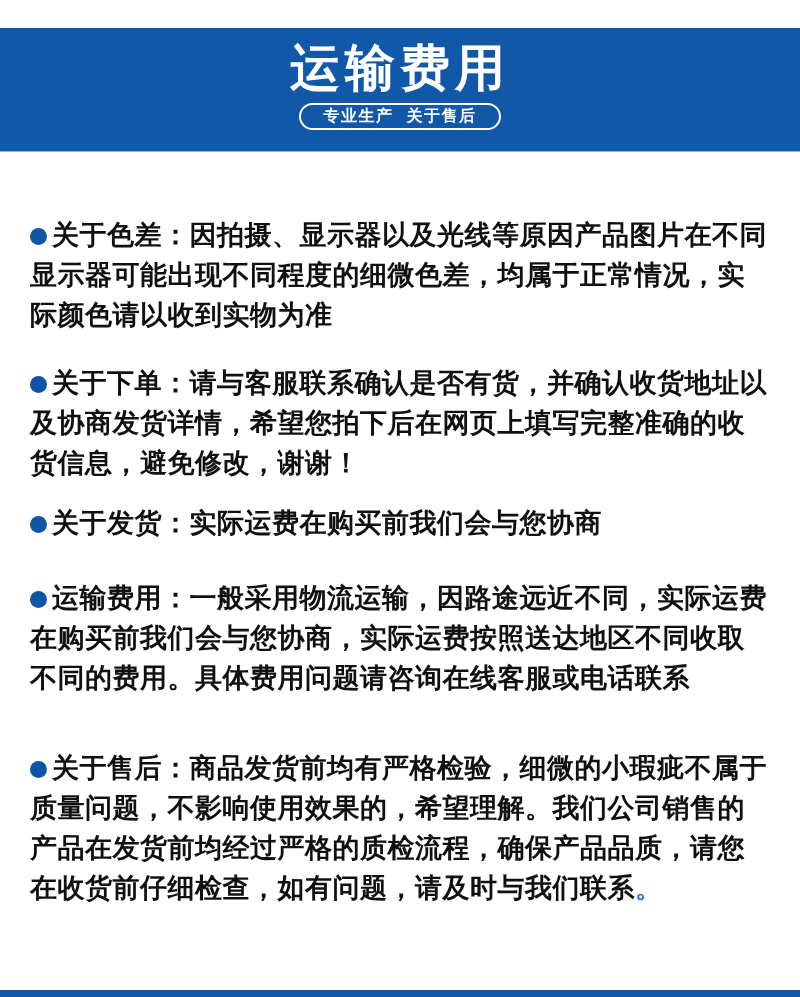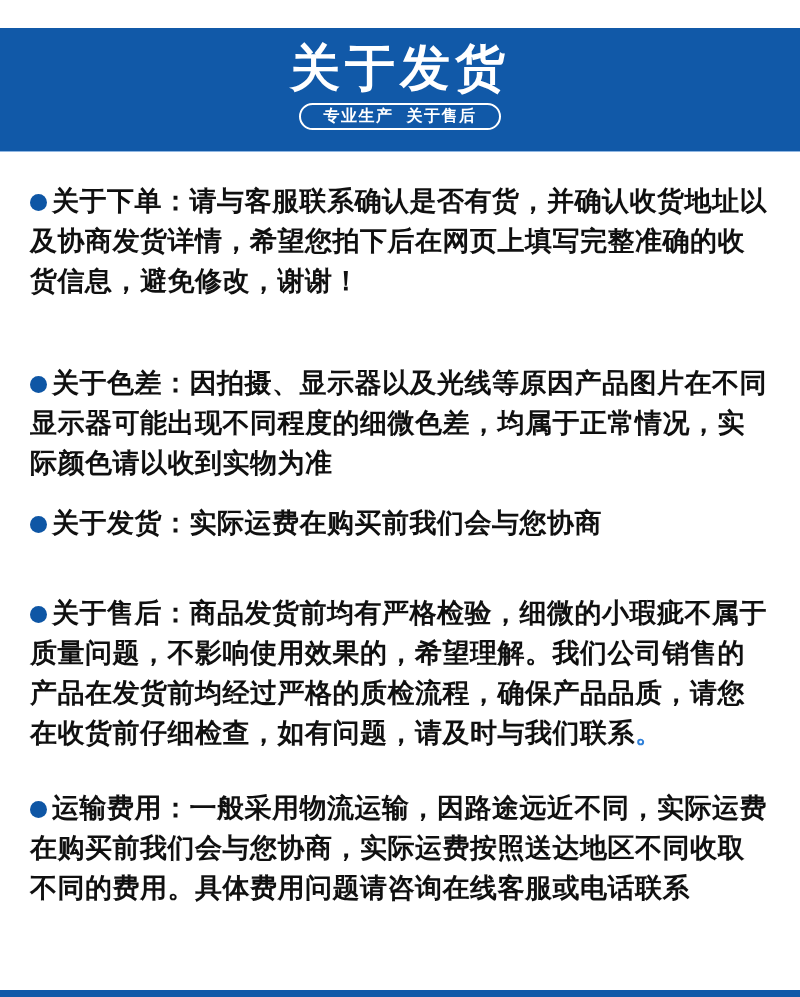--- a/index.html
+++ b/index.html
@@ -107,45 +107,45 @@
     height:7px;
     background:var(--banner_blue);
   }
 </style>
 </head>
 <body>
 
 <div class="page">
 
   <header class="banner">
-    <h1 class="banner-title">关于发货</h1>
+    <h1 class="banner-title">运输费用</h1>
     <div class="tagline-pill">
       <span>专业生产 关于售后</span>
     </div>
   </header>
 
   <main class="notices">
 
+    <p class="notice n1">
+      <span class="bullet"></span><span>关于色差：因拍摄、显示器以及光线等原因产品图片在不同显示器可能出现不同程度的细微色差，均属于正常情况，实际颜色请以收到实物为准</span>
+    </p>
+
     <p class="notice n2">
       <span class="bullet"></span><span>关于下单：请与客服联系确认是否有货，并确认收货地址以及协商发货详情，希望您拍下后在网页上填写完整准确的收货信息，避免修改，谢谢！</span>
-    </p>
-
-    <p class="notice n1">
-      <span class="bullet"></span><span>关于色差：因拍摄、显示器以及光线等原因产品图片在不同显示器可能出现不同程度的细微色差，均属于正常情况，实际颜色请以收到实物为准</span>
     </p>
 
     <p class="notice n3">
       <span class="bullet"></span><span>关于发货：实际运费在购买前我们会与您协商</span>
     </p>
 
+    <p class="notice n4">
+      <span class="bullet"></span><span>运输费用：一般采用物流运输，因路途远近不同，实际运费在购买前我们会与您协商，实际运费按照送达地区不同收取不同的费用。具体费用问题请咨询在线客服或电话联系</span>
+    </p>
+
     <p class="notice n5">
       <span class="bullet"></span><span>关于售后：商品发货前均有严格检验，细微的小瑕疵不属于质量问题，不影响使用效果的，希望理解。我们公司销售的产品在发货前均经过严格的质检流程，确保产品品质，请您在收货前仔细检查，如有问题，请及时与我们联系</span><span class="tail">。</span>
-    </p>
-
-    <p class="notice n4">
-      <span class="bullet"></span><span>运输费用：一般采用物流运输，因路途远近不同，实际运费在购买前我们会与您协商，实际运费按照送达地区不同收取不同的费用。具体费用问题请咨询在线客服或电话联系</span>
     </p>
 
   </main>
 
   <div class="bottom-strip"></div>
 
 </div>
 
 </body></html>

